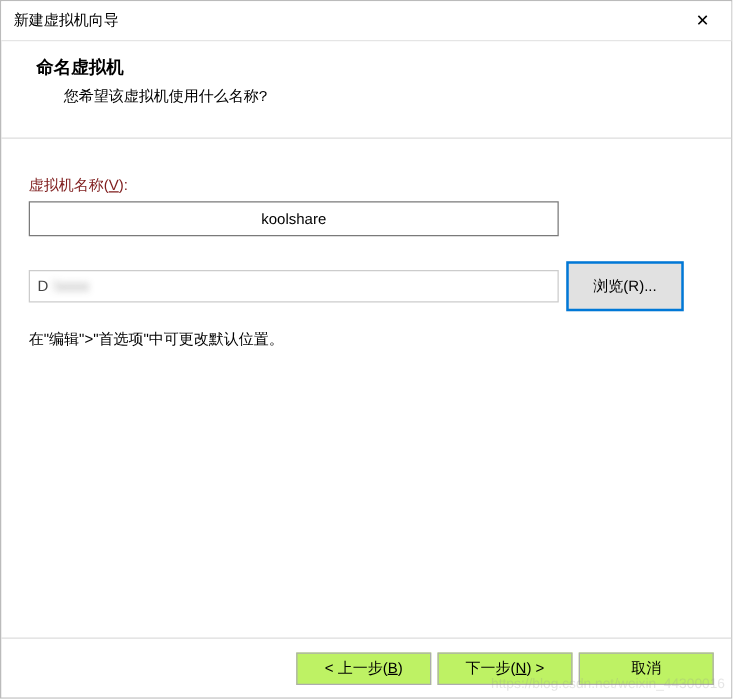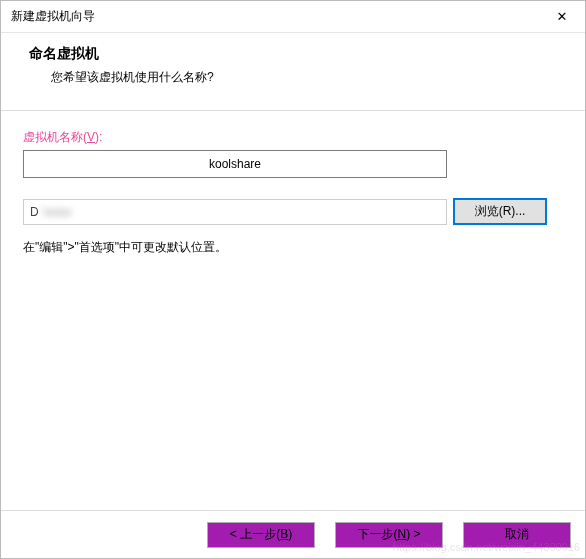--- a/index.html
+++ b/index.html
@@ -59,22 +59,23 @@
       padding-left: 22px;
     }
     .content-area {
       flex: 1;
       padding: 18px 22px 0 22px;
       border-top: 1px solid #ddd;
       margin-top: 8px;
     }
     .field-label {
       font-size: 12px;
-      color: #ec4899;
+      color: #7f1d1d;
       margin-bottom: 4px;
+      margin-top: 11px;
     }
     .field-label .hotkey {
       text-decoration: underline;
     }
     .text-input {
       width: 424px;
       height: 28px;
       border: 1px solid #7a7a7a;
       font-size: 12px;
       padding: 0 6px;
@@ -101,21 +102,21 @@
       align-items: center;
     }
     .location-display .blur-part {
       filter: blur(3px);
       opacity: 0.55;
       display: inline-block;
       margin: 0 2px;
     }
     .browse-btn {
       width: 94px;
-      height: 27px;
+      height: 40px;
       border: 2px solid #0078d7;
       background: #e1e1e1;
       font-size: 12px;
       font-family: inherit;
       cursor: default;
       padding: 0;
     }
     .hint-text {
       font-size: 12px;
       color: #000;
@@ -133,25 +134,24 @@
       display: flex;
       align-items: center;
       justify-content: flex-end;
       padding-right: 14px;
       gap: 5px;
     }
     .nav-btn {
       width: 108px;
       height: 26px;
       border: 1px solid #adadad;
-      background: #a21caf;
+      background: #bef264;
       font-size: 12px;
       font-family: inherit;
       cursor: default;
-      margin-left: 15px;
     }
     .nav-btn .hotkey {
       text-decoration: underline;
     }
     .watermark {
       position: absolute;
       right: 6px;
       bottom: 6px;
       font-size: 11px;
       color: rgba(150,150,150,0.25);

